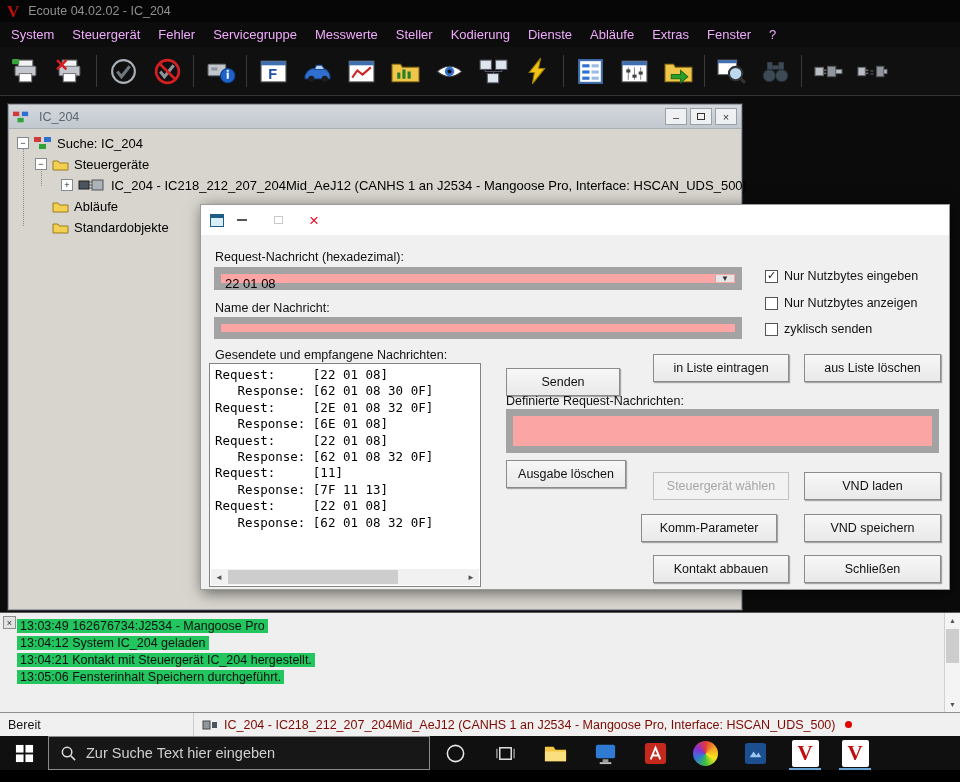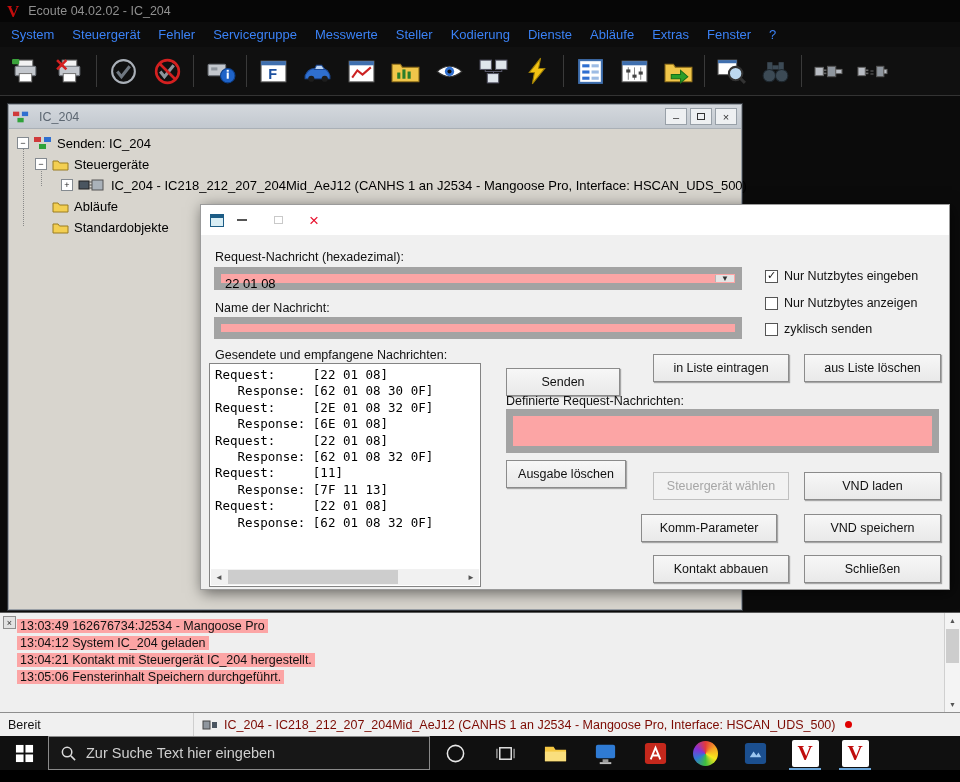--- a/index.html
+++ b/index.html
@@ -4,21 +4,21 @@
 <style>
 *{margin:0;padding:0;box-sizing:border-box}
 html,body{width:960px;height:782px;overflow:hidden;background:#000}
 .app{position:relative;width:960px;height:782px;font-family:"Liberation Sans",sans-serif;background:#000}
 
 
 .titlebar{position:absolute;left:0;top:0;width:100%;height:22px;background:#060606;display:flex;align-items:center;padding-left:7px}
 .logo-v{color:#c40d0d;font-family:"Liberation Serif",serif;font-weight:bold;font-size:17px;line-height:1}
 .title-text{color:#909090;font-size:12.5px;margin-left:9px}
 .menubar{position:absolute;left:0;top:22px;width:100%;height:25px;background:#0c0c0c;display:flex;align-items:center;padding-left:2px}
-.mitem{color:#3b82f6;font-size:13px;padding:4px 9px;cursor:default}
+.mitem{color:#f0abfc;font-size:13px;padding:4px 9px;cursor:default}
 .toolbar{position:absolute;left:0;top:47px;width:100%;height:48px;background:#101010;display:flex;align-items:center;padding-left:4px}
 .tbtn{width:44px;height:40px;display:flex;align-items:center;justify-content:center;background:transparent;border:none}
 .tbtn svg{width:31px;height:29px}
 .tsep{width:1px;height:32px;background:#3a3a3a;margin:0 4px}
 
 
 .mdi{position:absolute;left:0;top:95px;width:100%;height:517px;background:#0b0b0b;border-top:1px solid #333}
 .child{position:absolute;left:8px;top:8px;width:734px;height:506px;background:#d8d5ce;border:1px solid #9aa0a6;box-shadow:0 0 0 1px #30343a}
 .child-tb{height:24px;background:linear-gradient(#d4d8dd,#c2c8cf);display:flex;align-items:center;padding:0 4px;border-bottom:1px solid #aab0b6}
 .child-title{font-size:12.5px;color:#5d6772;margin-left:5px;flex:1}
@@ -55,21 +55,21 @@
 .hspace{flex:1}
 .dlg-btn{position:absolute;height:28px;font-size:12.5px;font-family:inherit;color:#111;background:linear-gradient(#f7f7f7,#e9e9e9);border:1px solid #8b8b8b;box-shadow:1px 1px 1px rgba(0,0,0,.3)}
 .dlg-btn.disabled{color:#a6a6a6;background:#f2f2f2;border-color:#c0c0c0;box-shadow:none}
 
 
 .logpanel{position:absolute;left:0;top:612px;width:100%;height:100px;background:#efefef;border-top:1px solid #5a5a5a}
 .log-close{position:absolute;left:3px;top:3px;width:13px;height:13px;background:#e2e2e2;border:1px solid #8e8e8e;font-size:9px;display:flex;align-items:center;justify-content:center;color:#333}
 .log-lines{position:absolute;left:17px;top:4px;right:20px}
 .log-line{height:17px;font-size:12.5px;color:#111;display:flex;align-items:center}
 .log-line span{padding:0 3px;white-space:pre}
-.log-line span.hl{background:#fca5a5}
+.log-line span.hl{background:#22c55e}
 .vscroll{position:absolute;right:0;top:0;width:16px;height:100%;background:#f4f4f4;border-left:1px solid #d0d0d0}
 .varrow{height:15px;display:flex;align-items:center;justify-content:center;font-size:7px;color:#555}
 .vthumb{position:absolute;left:1px;right:1px;top:16px;height:34px;background:#cdcdcd}
 
 
 .statusbar{position:absolute;left:0;top:712px;width:100%;height:24px;background:#f0f0f0;border-top:1px solid #8e8e8e;display:flex;align-items:center;font-size:12.5px;color:#111}
 .sb-left{padding-left:8px;width:194px;border-right:1px solid #cfcfcf;height:100%;display:flex;align-items:center}
 .sb-center{display:flex;align-items:center;gap:6px;color:#7c0a02;padding-left:8px;white-space:nowrap}
 .sb-dot{width:7px;height:7px;border-radius:50%;background:#e00000;margin-left:4px;flex:none}
 
@@ -294,21 +294,21 @@
         <div class="tvline" style="left:32px;top:38px;height:19px"></div>
         <div class="trow" style="top:5px;left:8px">
           <span class="expander">−</span>
           <span class="tico">
               <svg width="18" height="14" viewBox="0 0 18 14">
                 <rect x="0" y="1" width="7" height="5" fill="#d03a3a"></rect>
                 <rect x="10" y="1" width="7" height="5" fill="#2f6fd0"></rect>
                 <rect x="5" y="8" width="7" height="5" fill="#2fa23a"></rect>
               </svg>
             </span>
-          <span>Senden: IC_204</span>
+          <span>Suche: IC_204</span>
         </div>
         <div class="trow" style="top:26px;left:26px">
           <span class="expander">−</span>
           <span class="tico">
               <svg width="17" height="13" viewBox="0 0 17 13">
                 <path d="M1 3 h5 l1.5 2 H16 v7 H1 z" fill="#f3cf52" stroke="#9a7d20"></path>
               </svg>
             </span>
           <span>Steuergeräte</span>
         </div>

